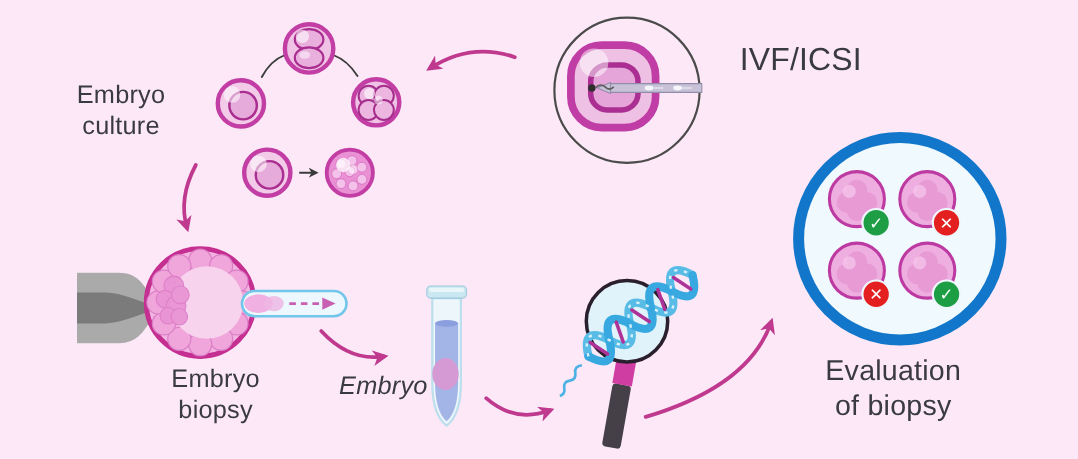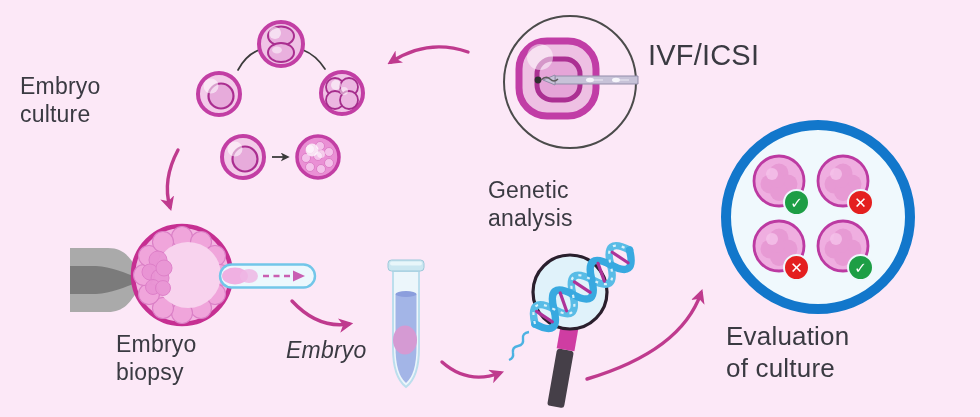--- a/index.html
+++ b/index.html
@@ -1,19 +1,19 @@
 <!DOCTYPE html>
 <html><head>
 <meta charset="utf-8">
 <style>
   html,body{margin:0;padding:0;background:#fce8f7;}
   .canvas{position:relative;width:980px;height:417px;background:#fce8f7;overflow:hidden;
           font-family:"Liberation Sans",sans-serif;}
   .abs{position:absolute;}
-  .label{position:absolute;color:#3a3a42;text-align:left;white-space:pre-line;
+  .label{position:absolute;color:#3a3a42;text-align:center;white-space:pre-line;
          line-height:1.22;letter-spacing:.2px;}
   .lbl-big{font-size:23px;}
   .badge{position:absolute;width:27px;height:27px;border-radius:50%;display:flex;
          align-items:center;justify-content:center;color:#fff;font-weight:bold;
          font-size:15px;border:2px solid #eef8fc;box-sizing:border-box;
          font-family:"DejaVu Sans",sans-serif;}
   .badge.approved{background:#1d9e45;}
   .badge.rejected{background:#e41f1f;}
 </style>
 </head>
@@ -208,18 +208,16 @@
   <div class="badge rejected" style="left:847px;top:189px">✕</div>
   <div class="badge rejected" style="left:783px;top:254px">✕</div>
   <div class="badge approved" style="left:847px;top:254px">✓</div>
 
   <div class="label lbl-big" style="left:20px;top:72px;width:180px">Embryo
 culture</div>
   <div class="label" style="left:648px;top:38px;width:160px;font-size:29px">IVF/ICSI</div>
   <div class="label lbl-big" style="left:116px;top:330px;width:160px">Embryo
 biopsy</div>
   <div class="label lbl-big" style="left:286px;top:336px;width:125px;font-style:italic">Embryo</div>
-  <div class="label lbl-big" style="left:488px;top:176px;width:160px">Genetic
-analysis</div>
   <div class="label" style="left:726px;top:321px;width:172px;font-size:26px">Evaluation
-of culture</div>
+of biopsy</div>
 
 </div>
 
 </body></html>

